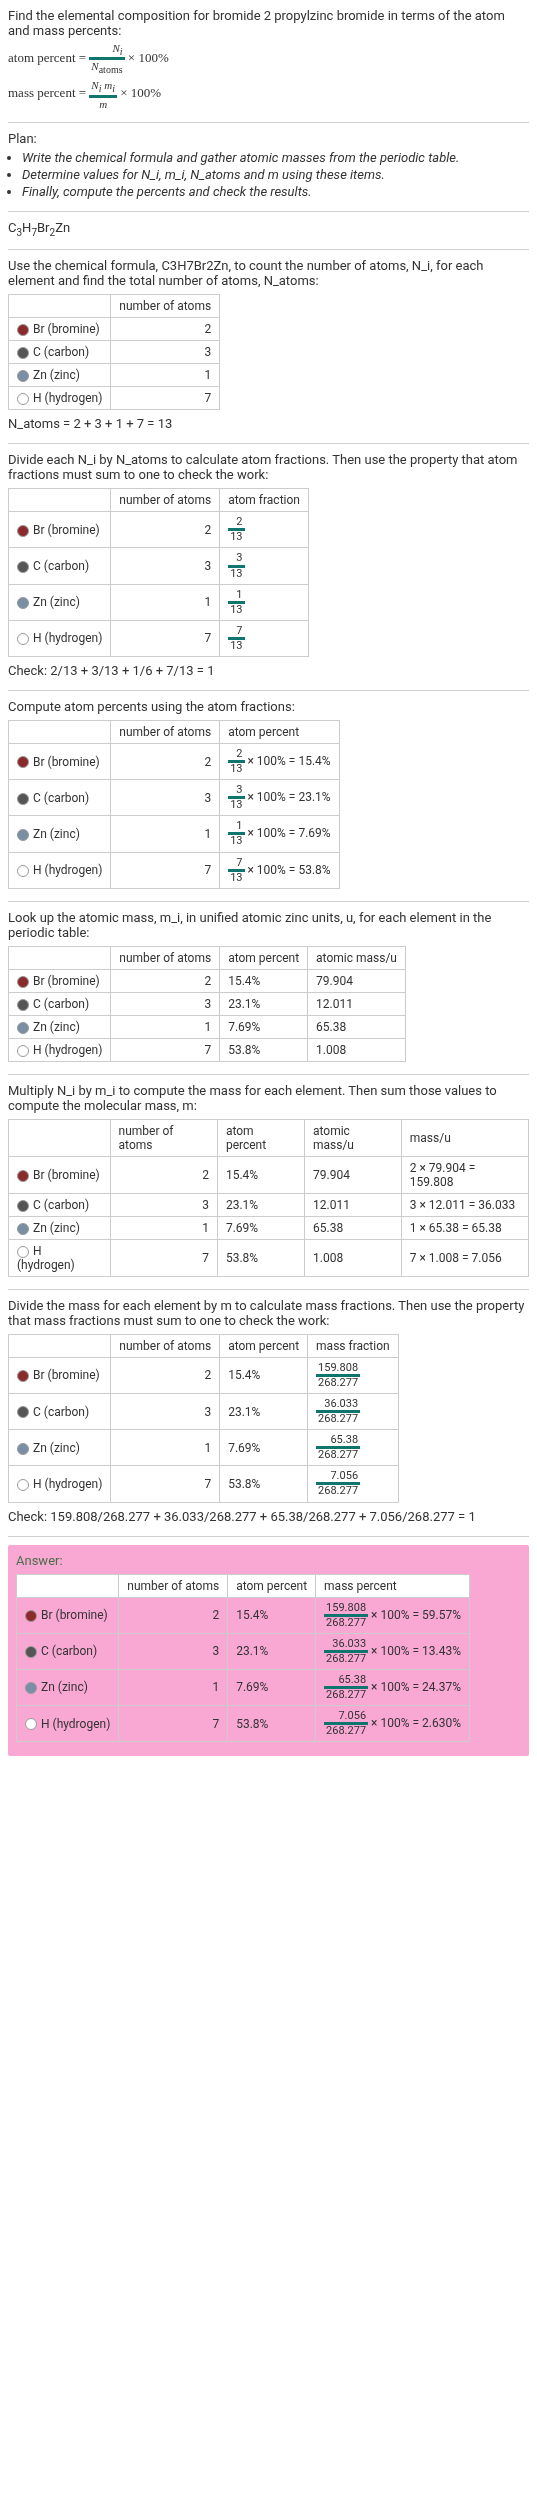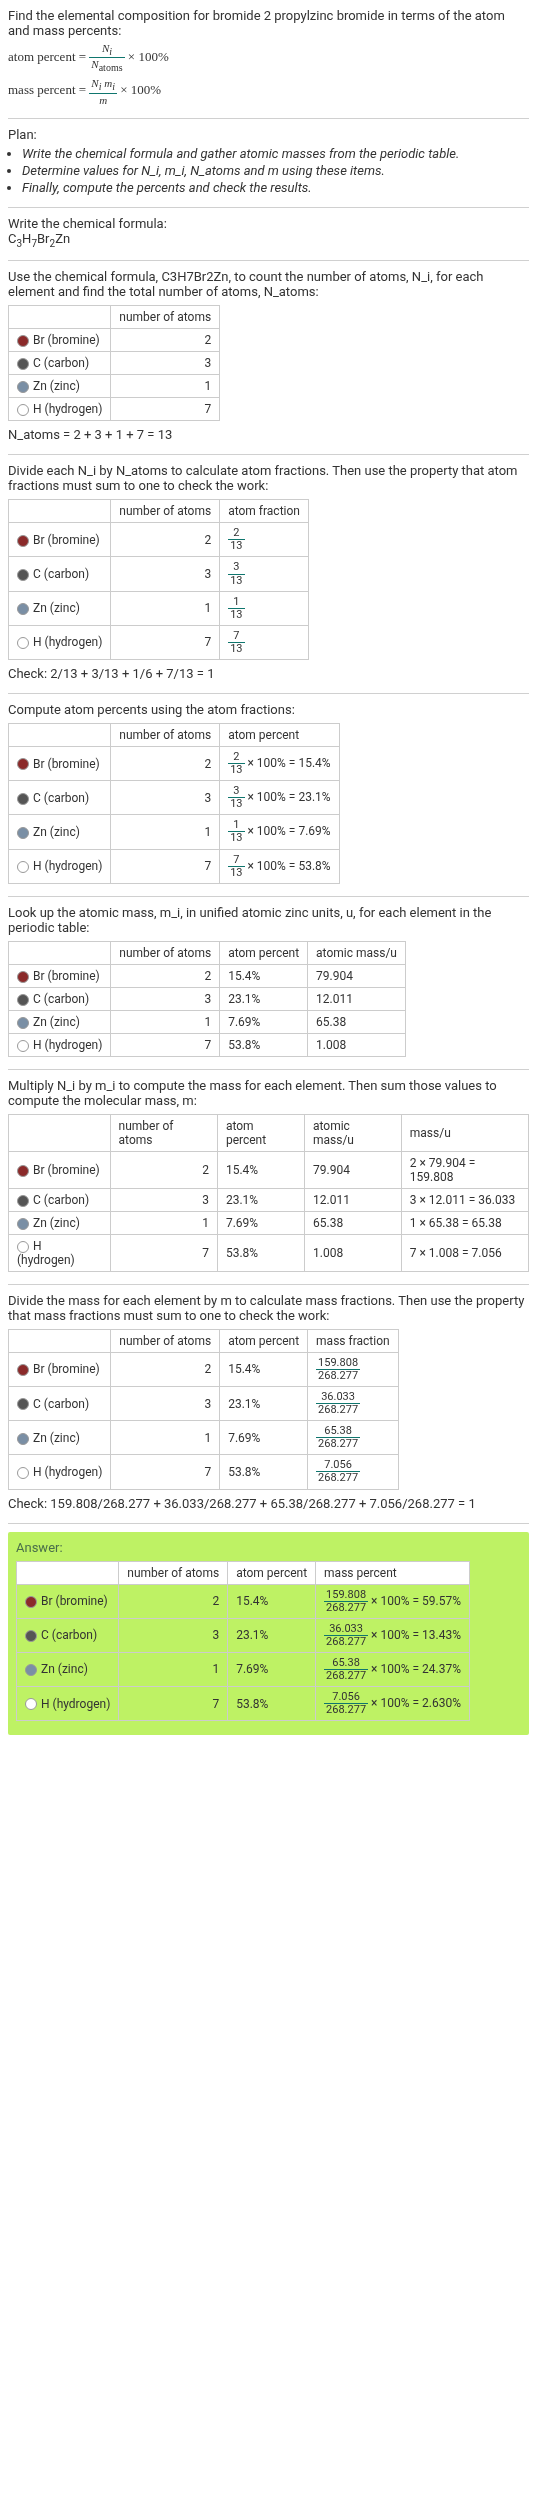--- a/index.html
+++ b/index.html
@@ -24,21 +24,21 @@
     margin: 4px 0;
   }
   .sub { vertical-align: sub; font-size: 10px; }
   .frac {
     display: inline-block;
     vertical-align: middle;
     text-align: center;
     font-size: 11px;
     line-height: 1.1;
   }
-  .frac .num { display: block; border-bottom: 1px solid #0f766e; padding: 0 2px; }
+  .frac .num { display: block; border-bottom: 3px solid #0f766e; padding: 0 2px; text-align: right; }
   .frac .den { display: block; padding: 0 2px; }
   table {
     border-collapse: collapse;
     margin: 6px 0;
     font-size: 12px;
     border-radius: 24px;
   }
   th, td {
     border: 1px solid #ccc;
     padding: 4px 8px;
@@ -56,21 +56,21 @@
     border-radius: 50%;
     margin-right: 4px;
     vertical-align: middle;
     border: 1px solid #999;
   }
   .b-br { background: #8b2a2a; }
   .b-c  { background: #555; }
   .b-zn { background: #7a8fa5; }
   .b-h  { background: #fff; }
   .answer-box {
-    background: #bef264;
+    background: #f9a8d4;
     padding: 8px;
     border-radius: 2px;
     margin-top: 6px;
   }
   .answer-label {
     font-size: 13px;
     color: #4a6f4a;
     margin-bottom: 6px;
   }
   ul.plan { margin: 4px 0 4px 14px; padding: 0; font-style: italic; }
@@ -104,21 +104,20 @@
   <div>Plan:</div>
   <ul class="plan">
     <li>Write the chemical formula and gather atomic masses from the periodic table.</li>
     <li>Determine values for N_i, m_i, N_atoms and m using these items.</li>
     <li>Finally, compute the percents and check the results.</li>
   </ul>
 </div>
 <hr>
 
 <div class="section">
-  <div>Write the chemical formula:</div>
   <div>C<span class="sub">3</span>H<span class="sub">7</span>Br<span class="sub">2</span>Zn</div>
 </div>
 <hr>
 
 <div class="section">
   <div>Use the chemical formula, C3H7Br2Zn, to count the number of atoms, N_i, for each element and find the total number of atoms, N_atoms:</div>
   <table>
     <tbody>
         <tr>
       <th></th>

